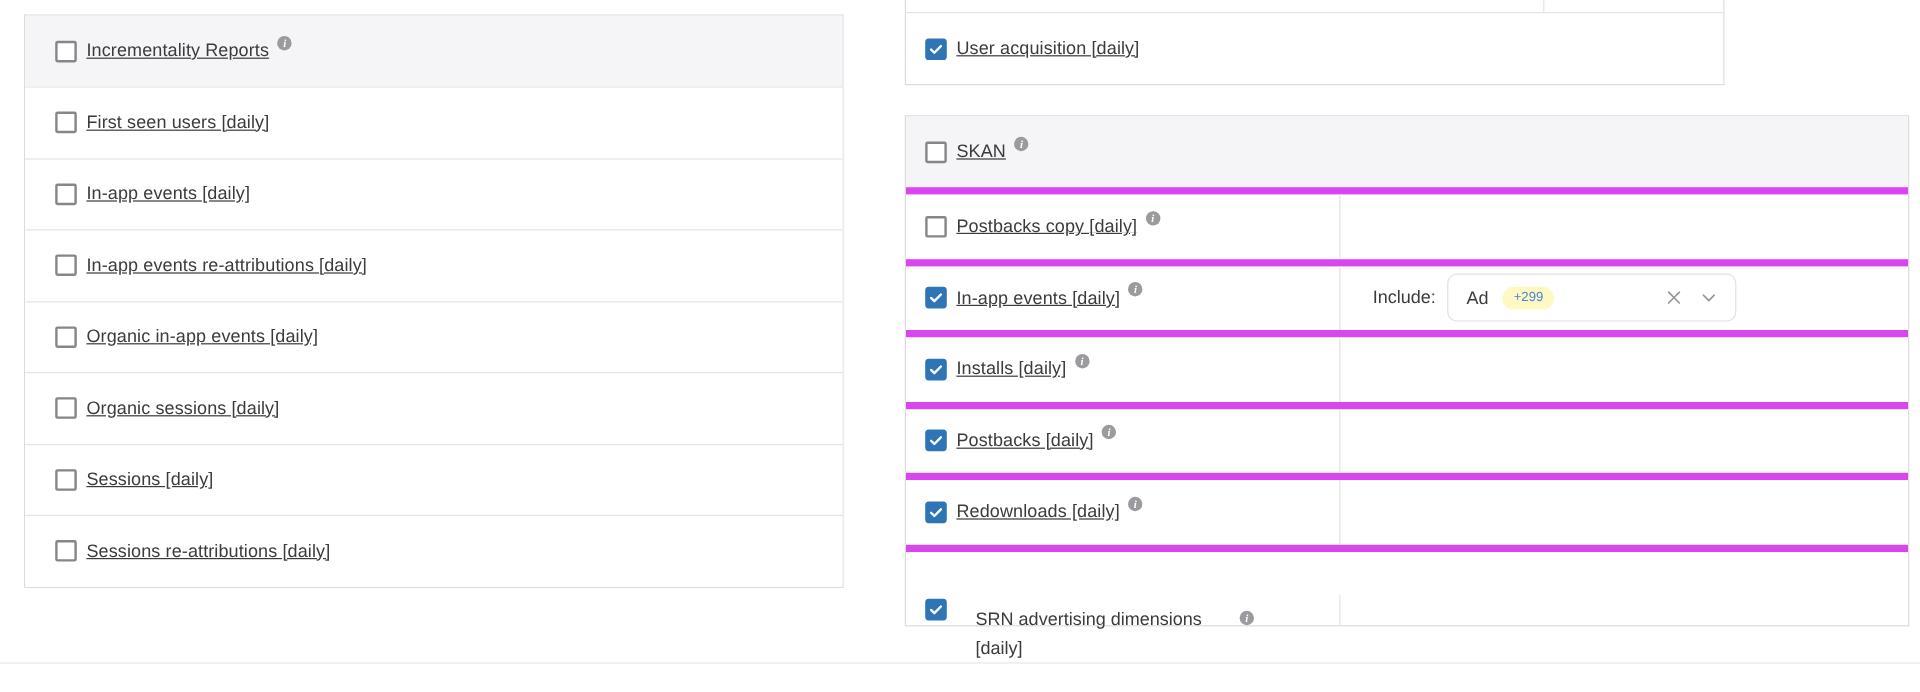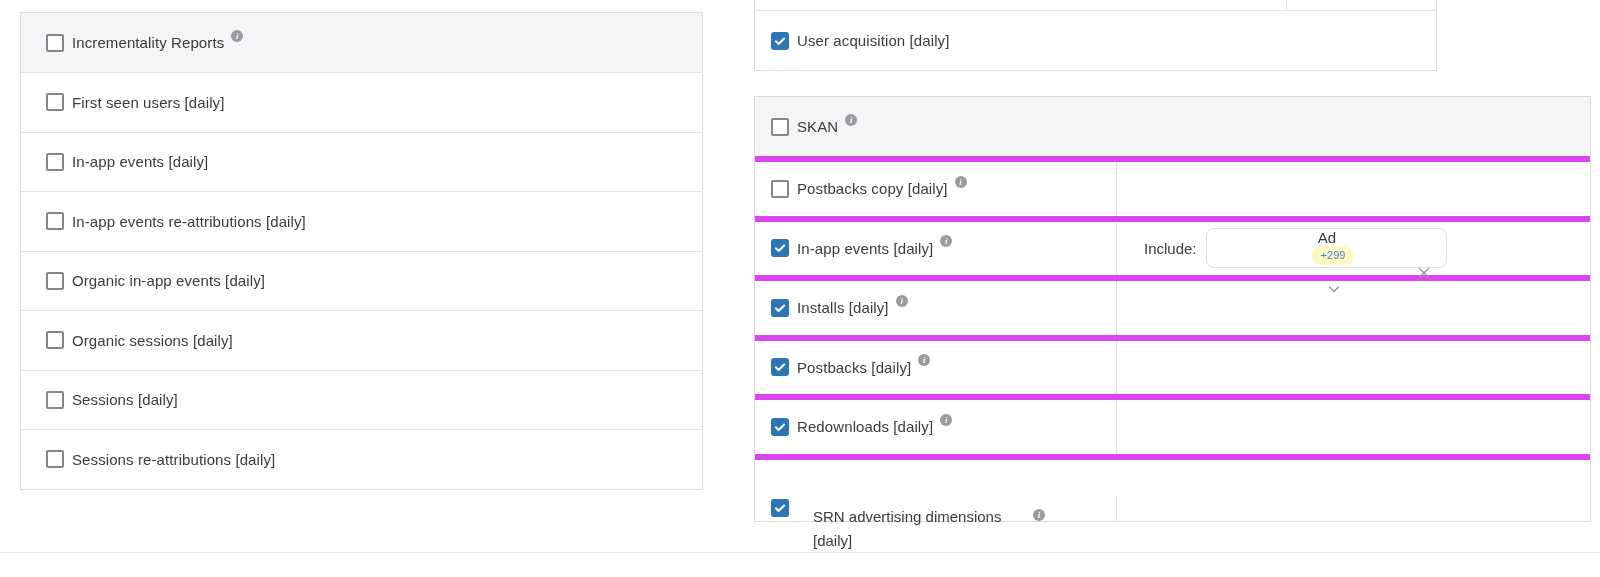--- a/index.html
+++ b/index.html
@@ -37,40 +37,40 @@
 
   .cb {
     width: 18px; height: 18px; flex: none;
     border: 2px solid #85858a; border-radius: 2px; background: #fff;
     margin-right: 8px; display: inline-flex; align-items: center; justify-content: center;
     cursor: pointer;
   }
   .cb.checked { border: none; background: #2e75b6; border-radius: 3px; }
   .cb svg { width: 14px; height: 14px; display: block; }
 
-  .label { font-size: 15px; letter-spacing: 0.1px; color: #3b3b3d; white-space: nowrap; }
+  .label { font-size: 15px; letter-spacing: 0.1px; color: #3b3b3d; white-space: nowrap; text-decoration: underline; }
 
   .info {
     display: inline-block; width: 12px; height: 12px; flex: none;
     border-radius: 50%; background: #9b9b9f; color: #fff;
     font-size: 9px; line-height: 12px; text-align: center;
     font-family: "Liberation Serif", serif; font-weight: bold; font-style: italic;
     margin-left: 7px; transform: translateY(-7px); cursor: pointer;
   }
 
   .two-line-cell .cb { position: absolute; left: 16px; top: 50%; transform: translateY(-50%); margin: 0; }
   .two-line-text { margin-left: 42px; padding-top: 9px; font-size: 15px; line-height: 24px; }
   .two-line-cell .info { position: absolute; left: 278px; top: 13px; margin: 0; transform: none; }
 
   .include-label { position: absolute; left: 27px; top: 50%; transform: translateY(-50%); font-size: 15px; }
   .select-box {
     position: absolute; left: 89px; top: 50%; transform: translateY(-50%);
     width: 241px; height: 40px; background: #fff;
     border: 1px solid #e2e2e6; border-radius: 8px;
-    display: flex; align-items: center; padding: 0 14px 0 15px; cursor: pointer; flex-direction: column;
+    display: flex; align-items: center; padding: 0 14px 0 15px; cursor: pointer;
   }
   .select-value { font-size: 15px; }
   .count-badge {
     margin-left: 12px; background: #fef9c3; color: #4d82d6;
     font-size: 11px; line-height: 11px; padding: 4px 9px; border-radius: 10px;
   }
   .sel-icon { display: inline-flex; cursor: pointer; }
   .sel-icon svg { width: 16px; height: 16px; display: block; }
   .clear-icon { margin-left: auto; }
   .chevron-icon { margin-left: 13px; }

